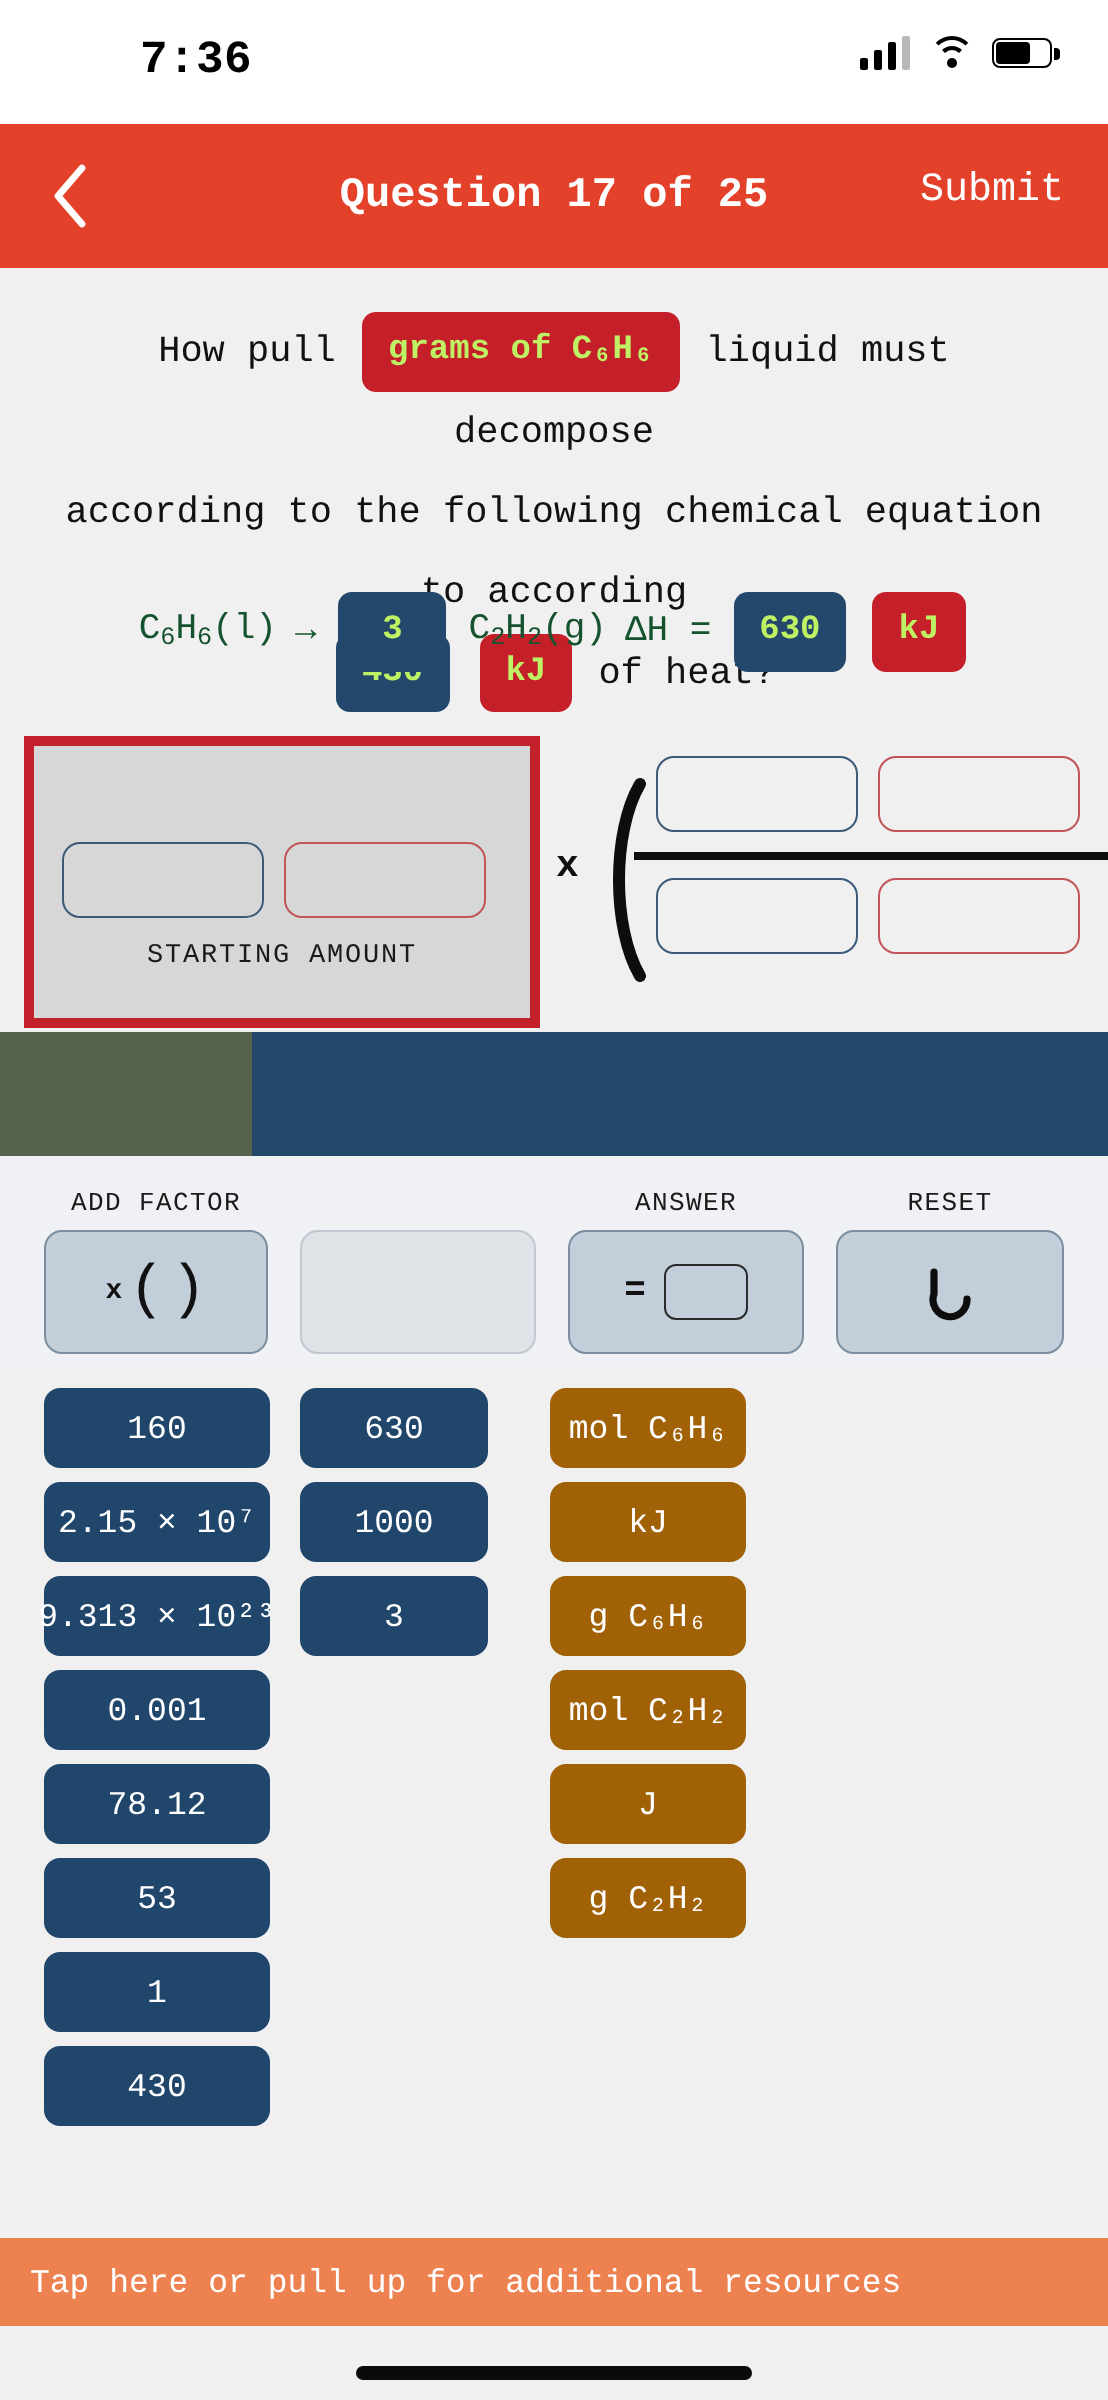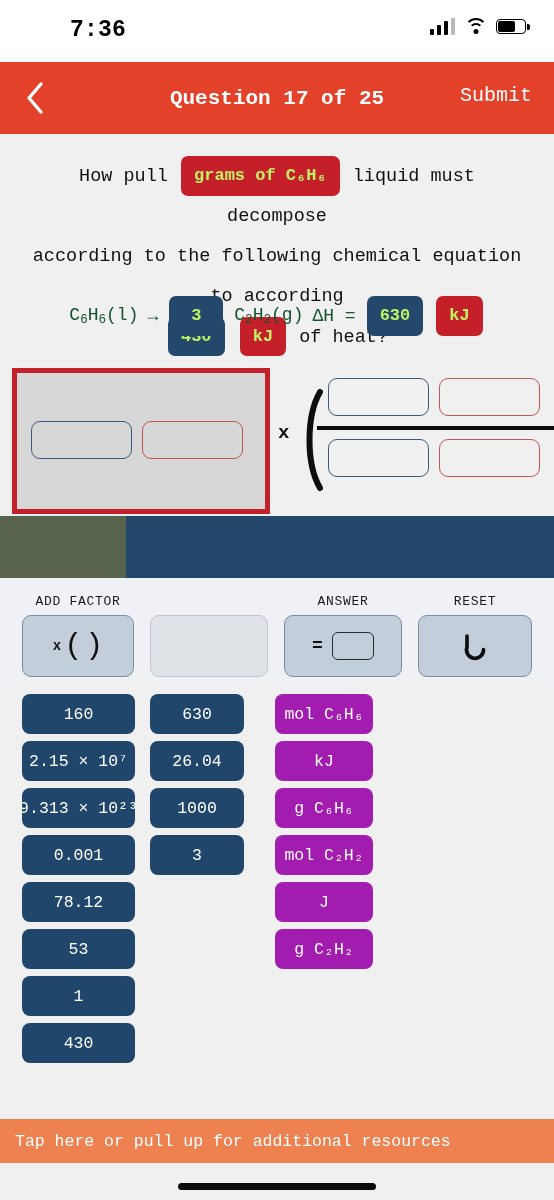--- a/index.html
+++ b/index.html
@@ -179,21 +179,21 @@
   .tile-col { position: absolute; top: 0; }
   .col-a { left: 22px;  width: 113px; }
   .col-b { left: 150px; width: 94px;  }
   .col-c { left: 275px; width: 98px;  }
   .tile {
     height: 40px; border-radius: 8px; margin-bottom: 7px;
     display: flex; align-items: center; justify-content: center;
     color: #fff; font-size: 16.5px; white-space: nowrap;
   }
   .tile.navy { background: #21466b; }
-  .tile.red  { background: #a21caf; }
+  .tile.red  { background: #a16207; }
 
   
   .bottombar {
     position: absolute; left: 0; bottom: 37px; width: 554px; height: 44px;
     background: #ed8150; display: flex; align-items: center;
   }
   .bottombar span { padding-left: 15px; font-size: 16.5px; color: #fff; }
   .home-indicator {
     position: absolute; left: 50%; transform: translateX(-50%);
     bottom: 10px; width: 198px; height: 7px; background: #0a0a0a; border-radius: 4px;
@@ -260,20 +260,21 @@
     <span class="pill red">kJ</span>
   </div>
 
   <div class="workarea">
 
     <div class="start-box">
       <div class="start-slots">
         <div class="slot blue"></div>
         <div class="slot red"></div>
       </div>
+      <div class="start-label">STARTING AMOUNT</div>
     </div>
 
     <div class="times-sym">x</div>
 
     <div class="fraction">
       <svg class="paren" viewBox="0 0 26 104">
         <path d="M20 4 C6 28, 6 76, 20 100" fill="none" stroke="#0d0d0d" stroke-width="6" stroke-linecap="round"></path>
       </svg>
       <div class="frac-rows">
         <div class="frac-row">
@@ -338,21 +339,20 @@
         <div class="tile navy">2.15 × 10⁷</div>
         <div class="tile navy">9.313 × 10²³</div>
         <div class="tile navy">0.001</div>
         <div class="tile navy">78.12</div>
         <div class="tile navy">53</div>
         <div class="tile navy">1</div>
         <div class="tile navy">430</div>
       </div>
     <div class="tile-col col-b">
         <div class="tile navy">630</div>
-        <div class="tile navy">26.04</div>
         <div class="tile navy">1000</div>
         <div class="tile navy">3</div>
       </div>
     <div class="tile-col col-c">
         <div class="tile red">mol C₆H₆</div>
         <div class="tile red">kJ</div>
         <div class="tile red">g C₆H₆</div>
         <div class="tile red">mol C₂H₂</div>
         <div class="tile red">J</div>
         <div class="tile red">g C₂H₂</div>

